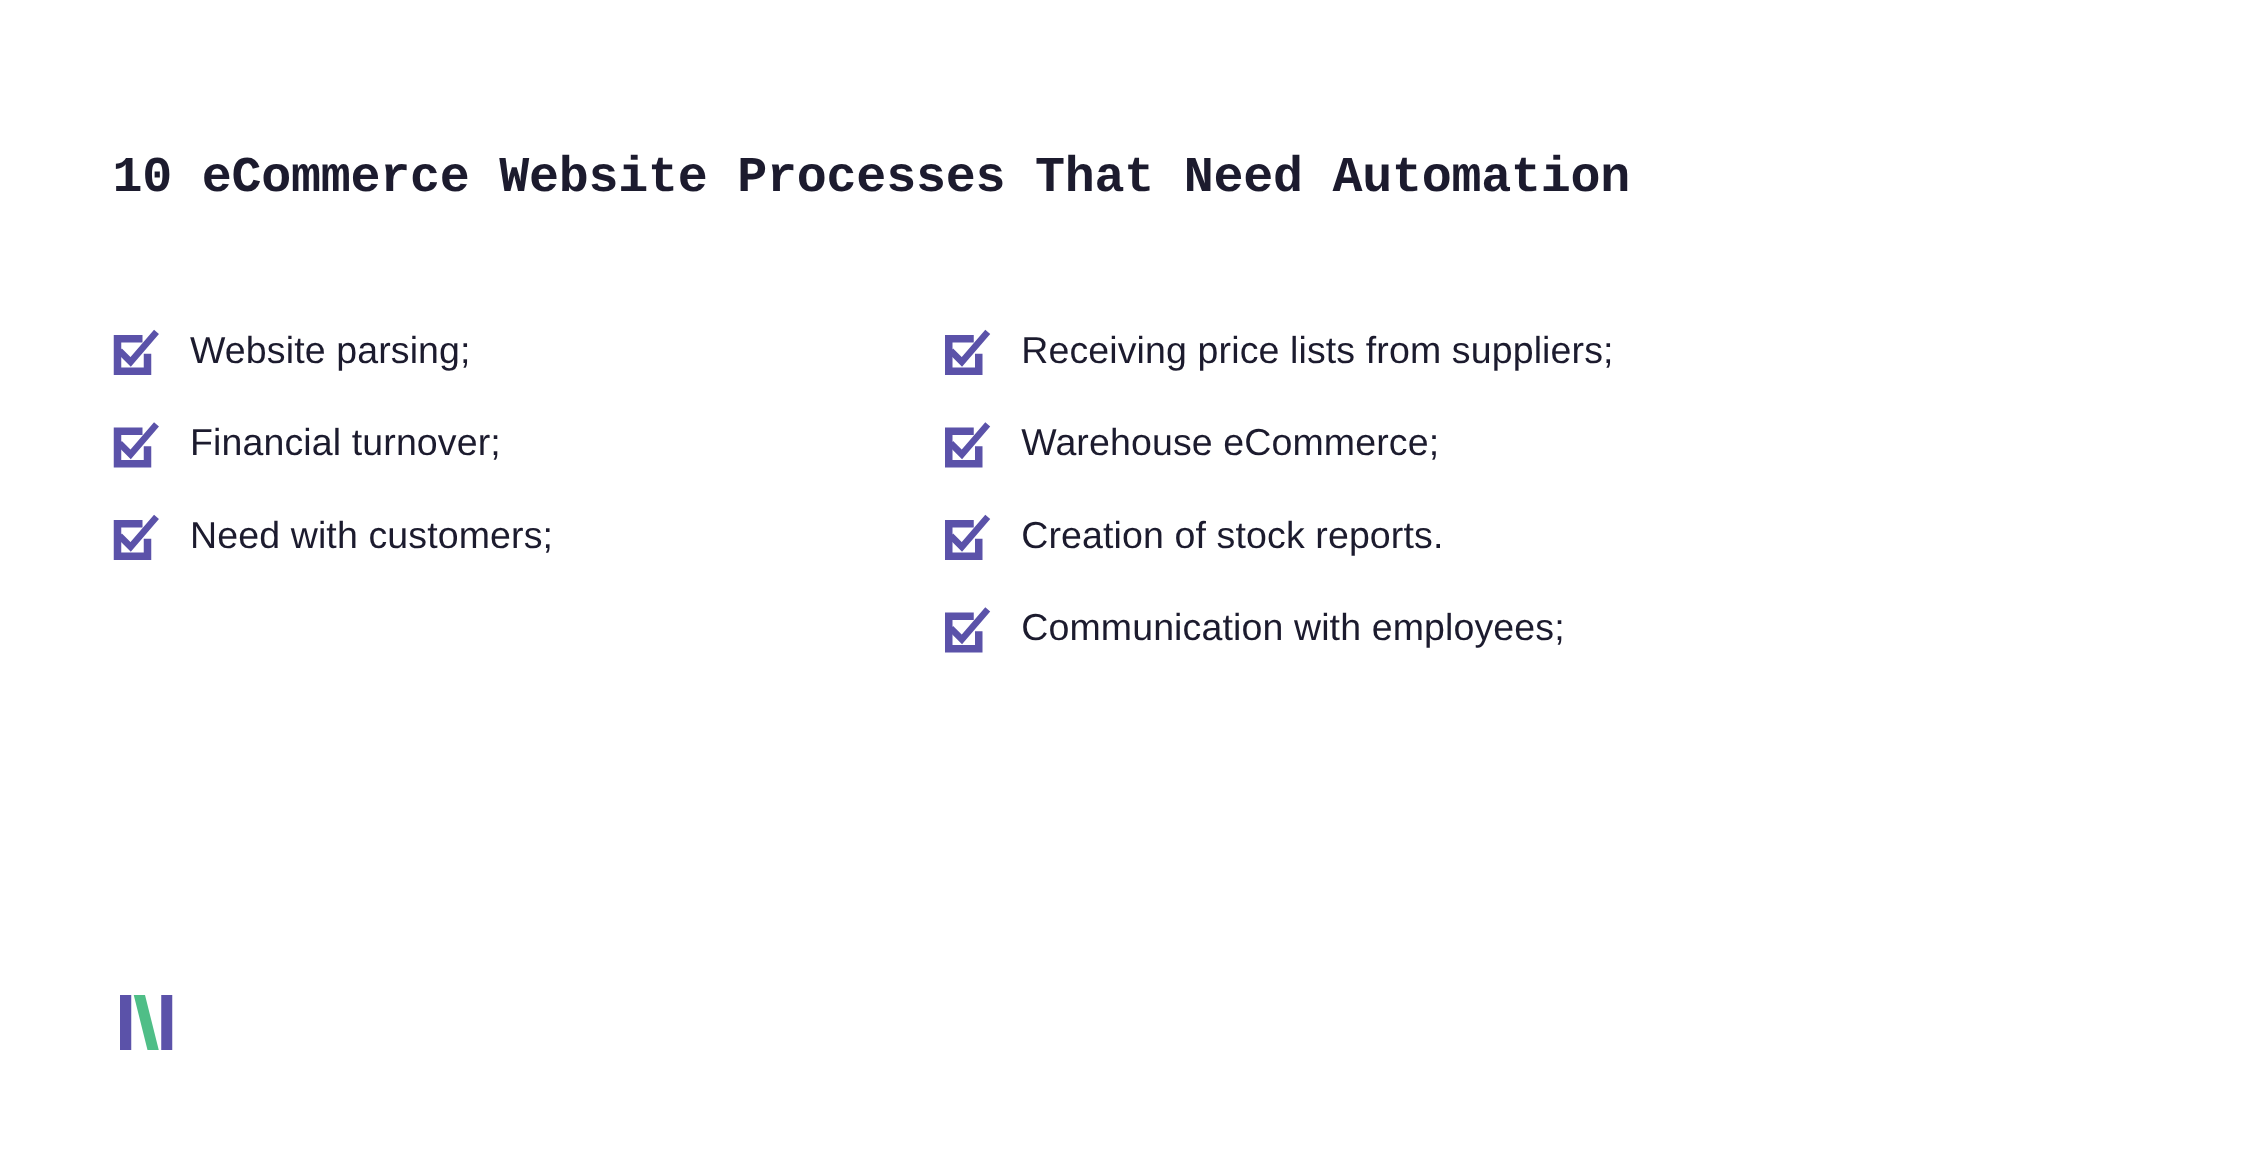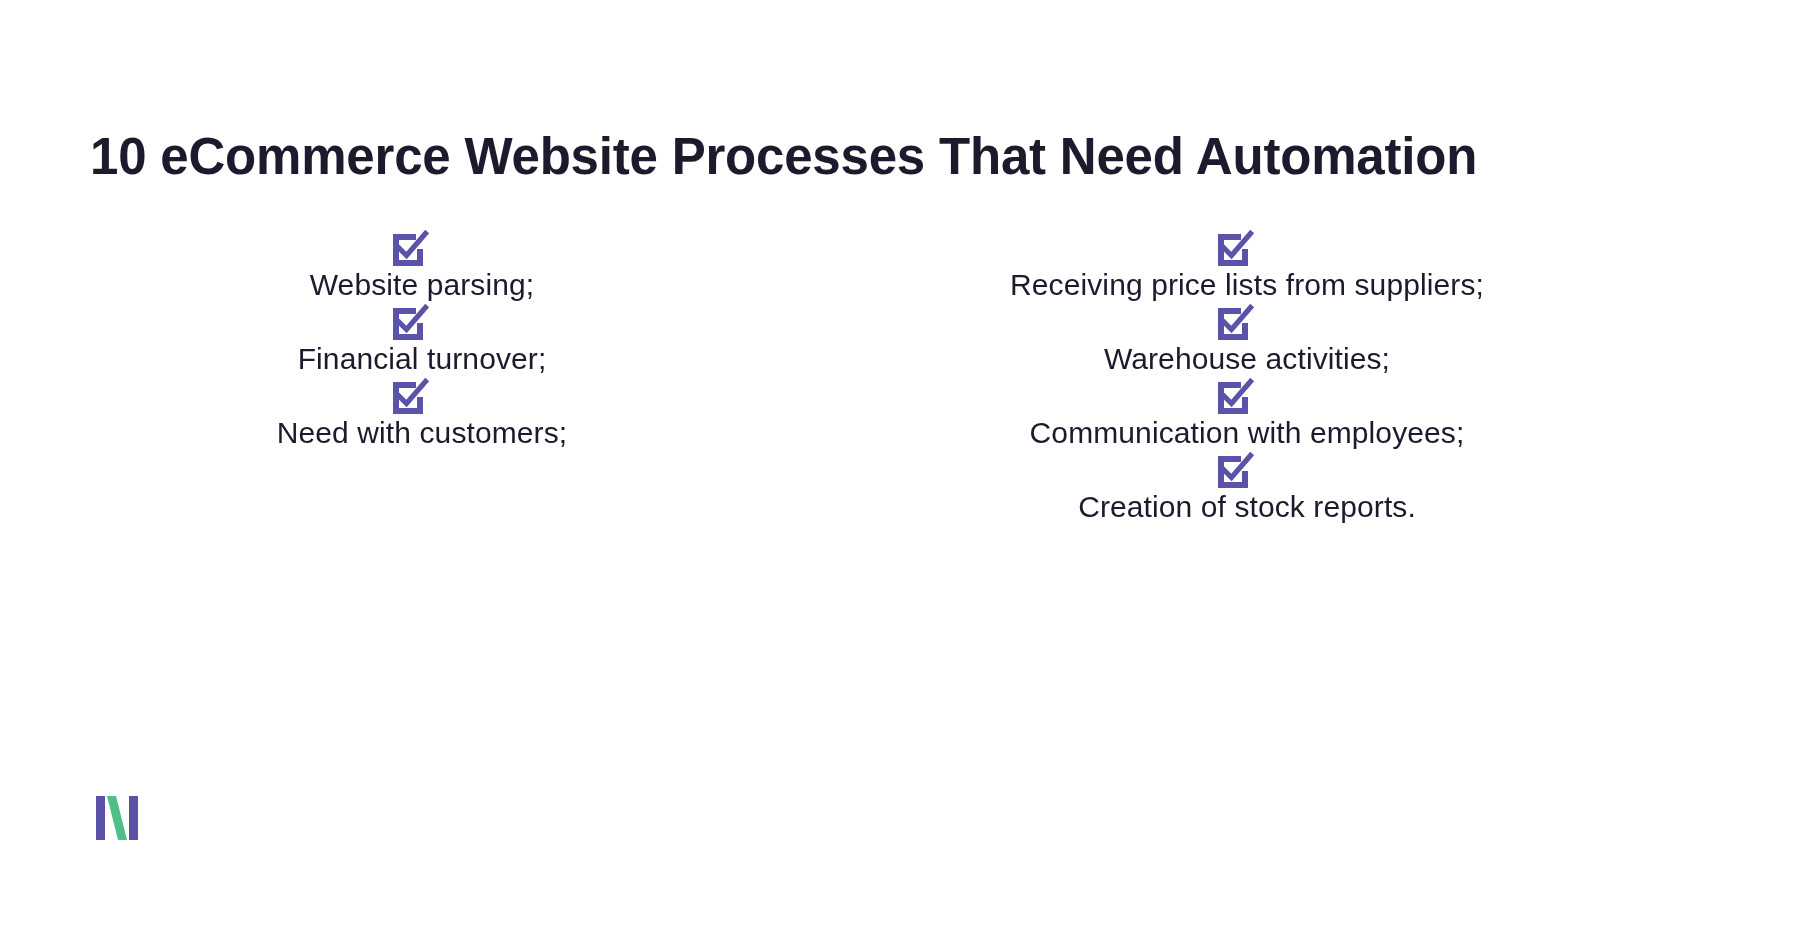--- a/index.html
+++ b/index.html
@@ -20,47 +20,47 @@
     position: absolute;
     inset: 0;
     background: #ffffff;
   }
 
   
   .page-title {
     position: absolute;
     left: 90px;
     top: 94px;
-    font-size: 51px;
+    font-size: 40px;
     font-weight: 700;
     letter-spacing: -0.2px;
     color: #1c1b2e;
     line-height: 1.15;
     white-space: nowrap;
+    font-family: Liberation Mono, monospace;
   }
 
   
   .columns {
     position: absolute;
     left: 0;
     top: 226px;
     width: 1800px;
   }
   .col {
     position: absolute;
     top: 0;
   }
   .col-left  { left: 88px;  width: 640px; }
   .col-right { left: 753px; width: 960px; }
 
   .check-row {
     display: flex;
-    align-items: center;
+    align-items: flex-end;
     height: 74px;
-    flex-direction: column;
   }
 
   .check-icon {
     flex: 0 0 auto;
     width: 36px;
     height: 36px;
     margin-top: 4px;
     position: relative;
   }
   .check-icon svg {
@@ -143,39 +143,39 @@
         </span>
         <span class="check-label">Receiving price lists from suppliers;</span>
       </div>
       <div class="check-row">
         <span class="check-icon">
           <svg viewBox="0 0 36 36" aria-hidden="true">
             <path d="M3 4 H26 V10 H9 V30 H27 V19 H33 V36 H3 Z" fill="#5b52a9"></path>
             <path d="M9.5 18.5 L16.5 25.5 L35.5 3.5" fill="none" stroke="#5b52a9" stroke-width="5.2" stroke-linecap="square"></path>
           </svg>
         </span>
-        <span class="check-label">Warehouse activities;</span>
+        <span class="check-label">Warehouse eCommerce;</span>
+      </div>
+      <div class="check-row">
+        <span class="check-icon">
+          <svg viewBox="0 0 36 36" aria-hidden="true">
+            <path d="M3 4 H26 V10 H9 V30 H27 V19 H33 V36 H3 Z" fill="#5b52a9"></path>
+            <path d="M9.5 18.5 L16.5 25.5 L35.5 3.5" fill="none" stroke="#5b52a9" stroke-width="5.2" stroke-linecap="square"></path>
+          </svg>
+        </span>
+        <span class="check-label">Creation of stock reports.</span>
       </div>
       <div class="check-row">
         <span class="check-icon">
           <svg viewBox="0 0 36 36" aria-hidden="true">
             <path d="M3 4 H26 V10 H9 V30 H27 V19 H33 V36 H3 Z" fill="#5b52a9"></path>
             <path d="M9.5 18.5 L16.5 25.5 L35.5 3.5" fill="none" stroke="#5b52a9" stroke-width="5.2" stroke-linecap="square"></path>
           </svg>
         </span>
         <span class="check-label">Communication with employees;</span>
-      </div>
-      <div class="check-row">
-        <span class="check-icon">
-          <svg viewBox="0 0 36 36" aria-hidden="true">
-            <path d="M3 4 H26 V10 H9 V30 H27 V19 H33 V36 H3 Z" fill="#5b52a9"></path>
-            <path d="M9.5 18.5 L16.5 25.5 L35.5 3.5" fill="none" stroke="#5b52a9" stroke-width="5.2" stroke-linecap="square"></path>
-          </svg>
-        </span>
-        <span class="check-label">Creation of stock reports.</span>
       </div>
     </div>
 
   </div>
 
   <div class="logo-mark">
     <svg viewBox="0 0 42 44" aria-hidden="true">
       <rect x="0" y="0" width="9" height="44" fill="#5b52a9"></rect>
       <rect x="33" y="0" width="9" height="44" fill="#5b52a9"></rect>
       <polygon points="11,0 20,0 31,44 22,44" fill="#4fbe87"></polygon>

